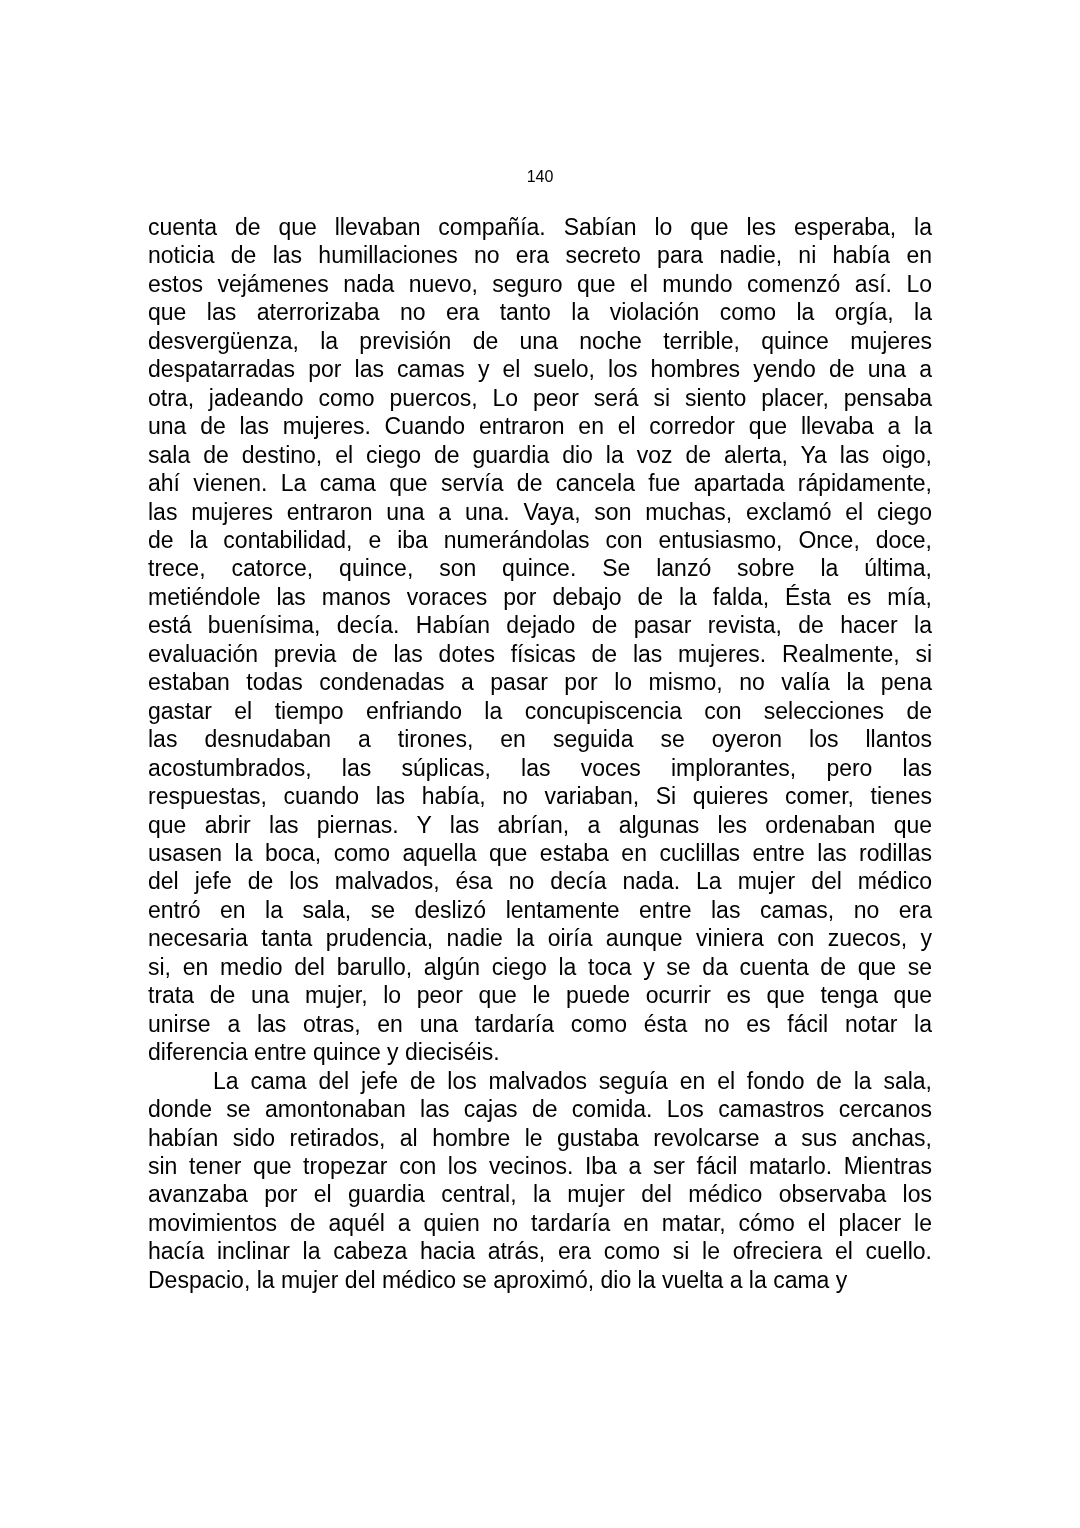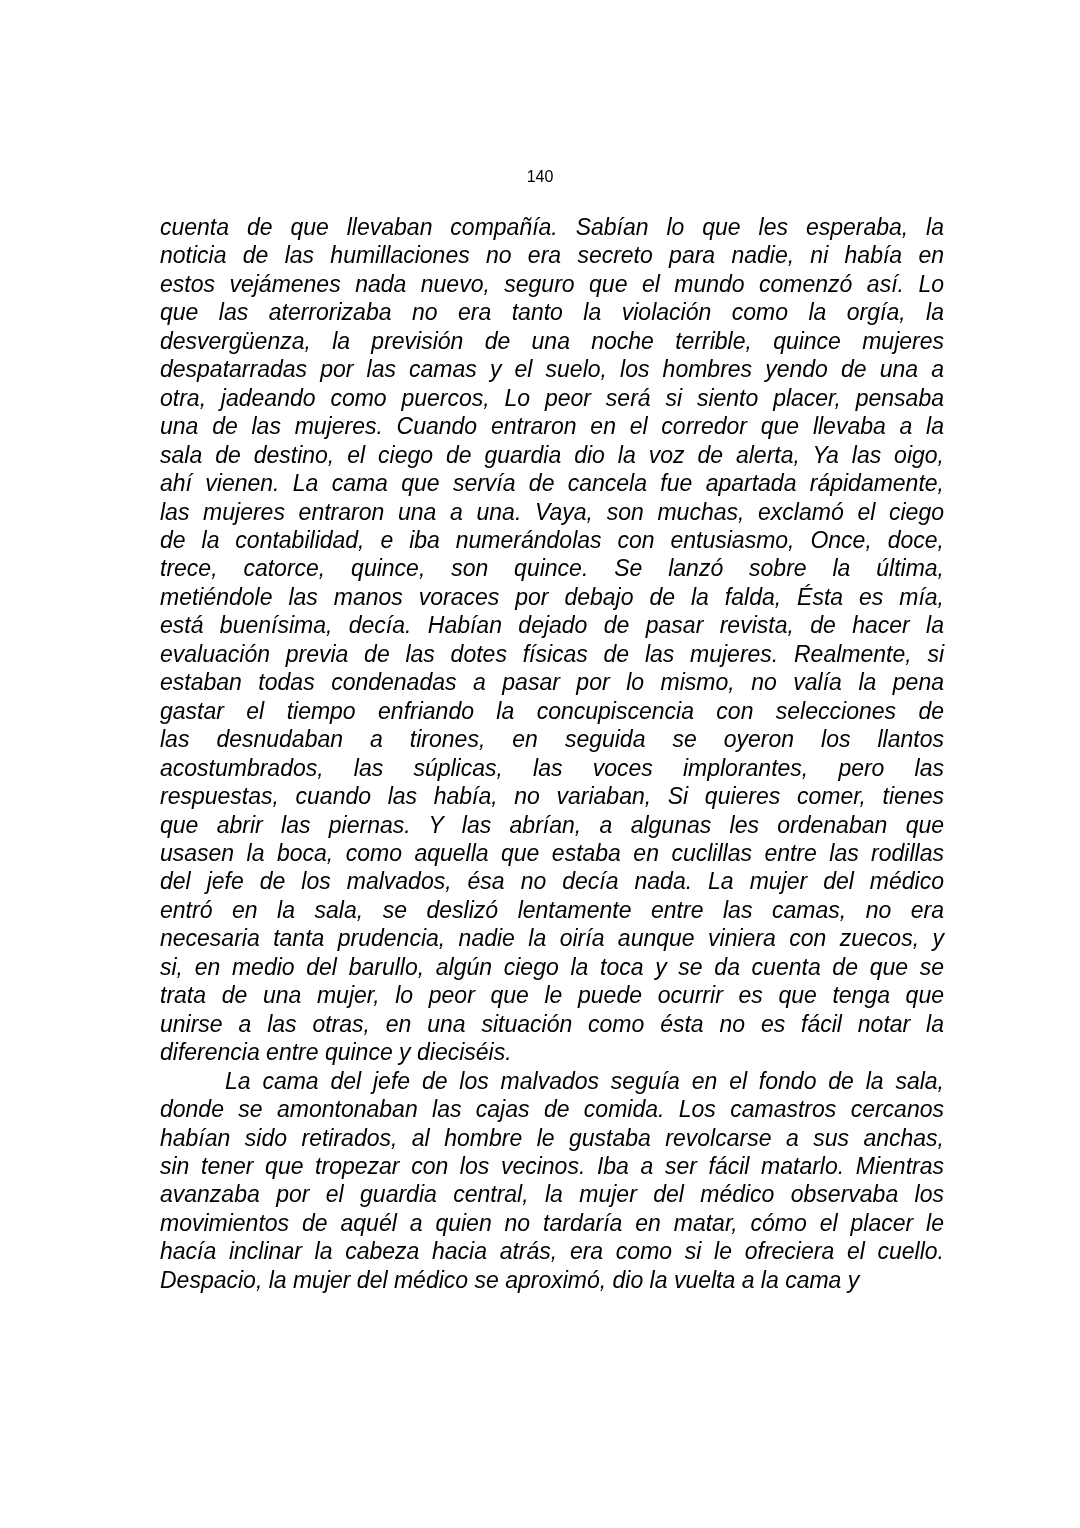--- a/index.html
+++ b/index.html
@@ -21,24 +21,23 @@
     top: 163px;
     left: 148px;
     width: 784px;
     text-align: center;
     font-size: 16px;
     line-height: 28px;
     color: #000000;
   }
   .text-block {
     position: absolute;
-    left: 160px;
+    left: 148px;
     top: 213px;
     width: 784px;
-    font-style: italic;
   }
   .line {
     font-size: 23px;
     line-height: 28.45px;
     text-align: justify;
     text-align-last: justify;
     text-justify: inter-word;
     white-space: normal;
     color: #000000;
   }
@@ -76,21 +75,21 @@
       <div class="line">las desnudaban a tirones, en seguida se oyeron los llantos</div>
       <div class="line">acostumbrados, las súplicas, las voces implorantes, pero las</div>
       <div class="line">respuestas, cuando las había, no variaban, Si quieres comer, tienes</div>
       <div class="line">que abrir las piernas. Y las abrían, a algunas les ordenaban que</div>
       <div class="line">usasen la boca, como aquella que estaba en cuclillas entre las rodillas</div>
       <div class="line">del jefe de los malvados, ésa no decía nada. La mujer del médico</div>
       <div class="line">entró en la sala, se deslizó lentamente entre las camas, no era</div>
       <div class="line">necesaria tanta prudencia, nadie la oiría aunque viniera con zuecos, y</div>
       <div class="line">si, en medio del barullo, algún ciego la toca y se da cuenta de que se</div>
       <div class="line">trata de una mujer, lo peor que le puede ocurrir es que tenga que</div>
-      <div class="line">unirse a las otras, en una situación como ésta no es fácil notar la</div>
+      <div class="line">unirse a las otras, en una tardaría como ésta no es fácil notar la</div>
       <div class="line last">diferencia entre quince y dieciséis.</div>
       <div class="line indent">La cama del jefe de los malvados seguía en el fondo de la sala,</div>
       <div class="line">donde se amontonaban las cajas de comida. Los camastros cercanos</div>
       <div class="line">habían sido retirados, al hombre le gustaba revolcarse a sus anchas,</div>
       <div class="line">sin tener que tropezar con los vecinos. Iba a ser fácil matarlo. Mientras</div>
       <div class="line">avanzaba por el guardia central, la mujer del médico observaba los</div>
       <div class="line">movimientos de aquél a quien no tardaría en matar, cómo el placer le</div>
       <div class="line">hacía inclinar la cabeza hacia atrás, era como si le ofreciera el cuello.</div>
       <div class="line last">Despacio, la mujer del médico se aproximó, dio la vuelta a la cama y</div>
     </div>

